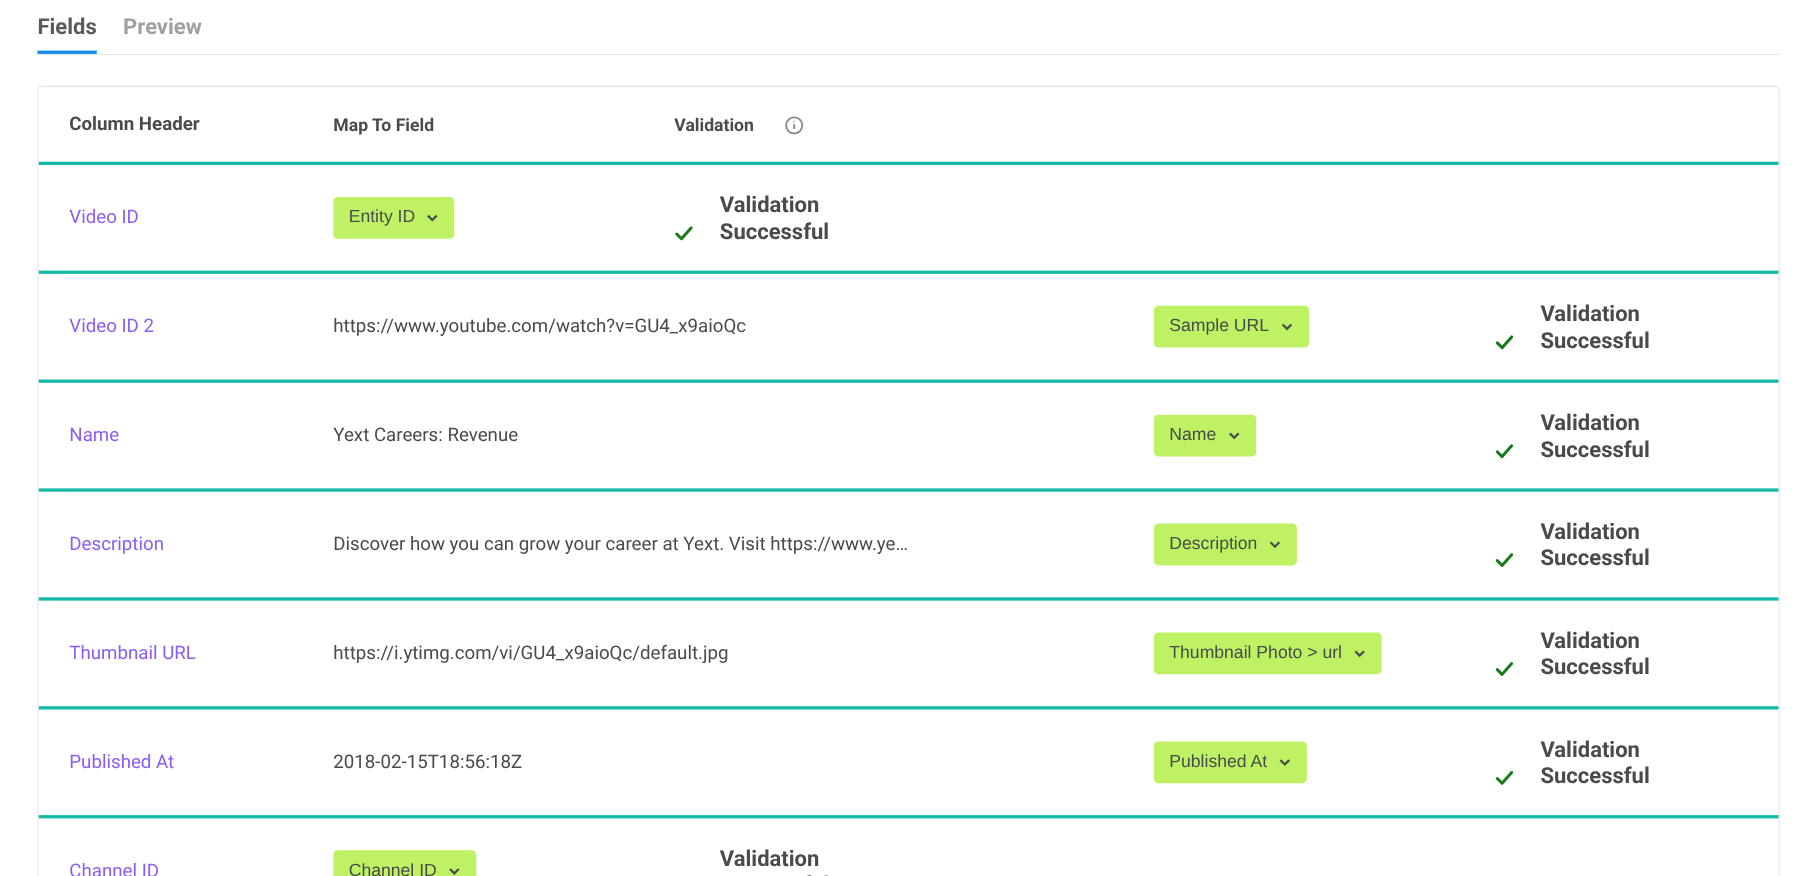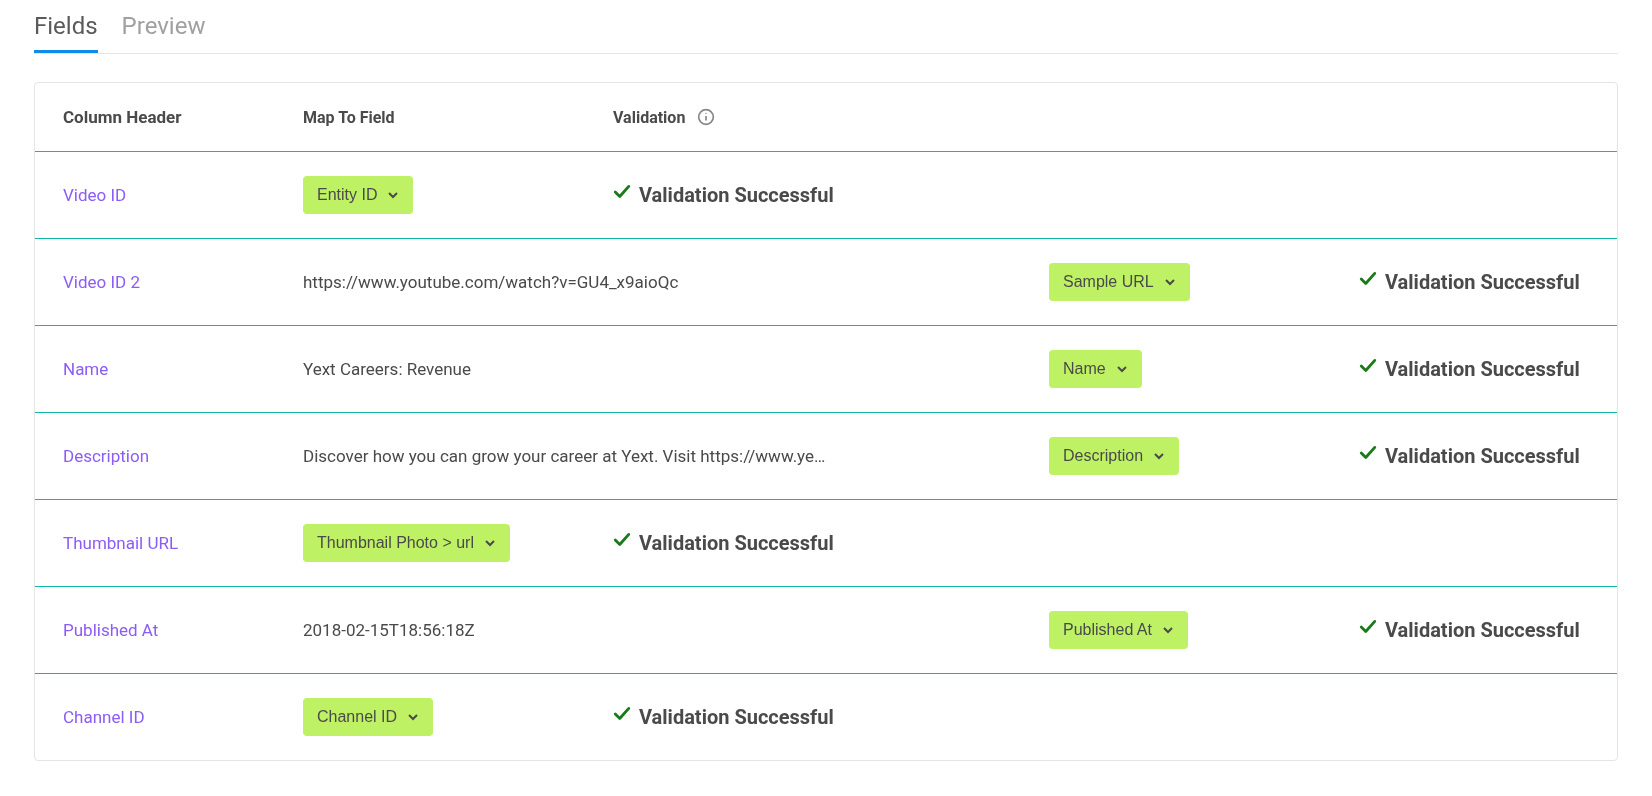--- a/index.html
+++ b/index.html
@@ -12,42 +12,42 @@
 .container {
   padding: 0 34px 34px 34px;
 }
 .tabs {
   display: flex;
   gap: 24px;
   border-bottom: 1px solid #e5e5e5;
   padding-top: 12px;
 }
 .tab {
-  font-size: 24px;
+  font-size: 20px;
   color: #a0a0a0;
-  font-weight: 400;
+  font-weight: 700;
   padding-bottom: 10px;
   cursor: pointer;
   border-bottom: 3px solid transparent;
 }
 .tab.active {
   color: #5a5a5a;
   border-bottom: 3px solid #0f8be8;
 }
 .table {
   margin-top: 28px;
   border: 1px solid #e5e5e5;
   border-radius: 4px;
   overflow: hidden;
 }
 .row {
   display: flex;
   align-items: center;
   padding: 24px 28px;
-  border-bottom: 1px solid #14b8a6;
+  border-bottom: 3px solid #14b8a6;
 }
 .row:last-child { border-bottom: none; }
 .row.header {
   font-weight: 700;
   font-size: 16px;
   color: #4a4a4a;
 }
 .col-header {
   width: 240px;
   flex-shrink: 0;
@@ -65,22 +65,22 @@
   text-overflow: ellipsis;
 }
 .col-map {
   width: 310px;
   flex-shrink: 0;
 }
 .col-validation {
   width: 230px;
   flex-shrink: 0;
   display: flex;
-  align-items: flex-start;
-  gap: 8px;
+  align-items: flex-end;
+  gap: 24px;
 }
 .dropdown {
   display: inline-flex;
   align-items: center;
   gap: 10px;
   background: #bef264;
   color: #4a4a4a;
   border-radius: 4px;
   padding: 10px 14px;
   font-size: 16px;
@@ -222,20 +222,21 @@
           <svg viewBox="0 0 16 16" fill="none" stroke="currentColor" stroke-width="2.5" stroke-linecap="round" stroke-linejoin="round">
               <polyline points="2,8 6,12 14,3"></polyline>
             </svg>
         </span>
         <span class="validation-text">Validation Successful</span>
       </div>
     </div>
 
     <div class="row">
       <div class="col-header">Thumbnail URL</div>
+      <div class="col-sample">https://i.ytimg.com/vi/GU4_x9aioQc/default.jpg</div>
       <div class="col-map">
         <button class="dropdown">
           <span>Thumbnail Photo &gt; url</span>
           <span class="chevron-down">
             <svg viewBox="0 0 12 12" fill="none" stroke="currentColor" stroke-width="2">
                 <polyline points="2,4 6,8 10,4"></polyline>
               </svg>
           </span>
         </button>
       </div>

